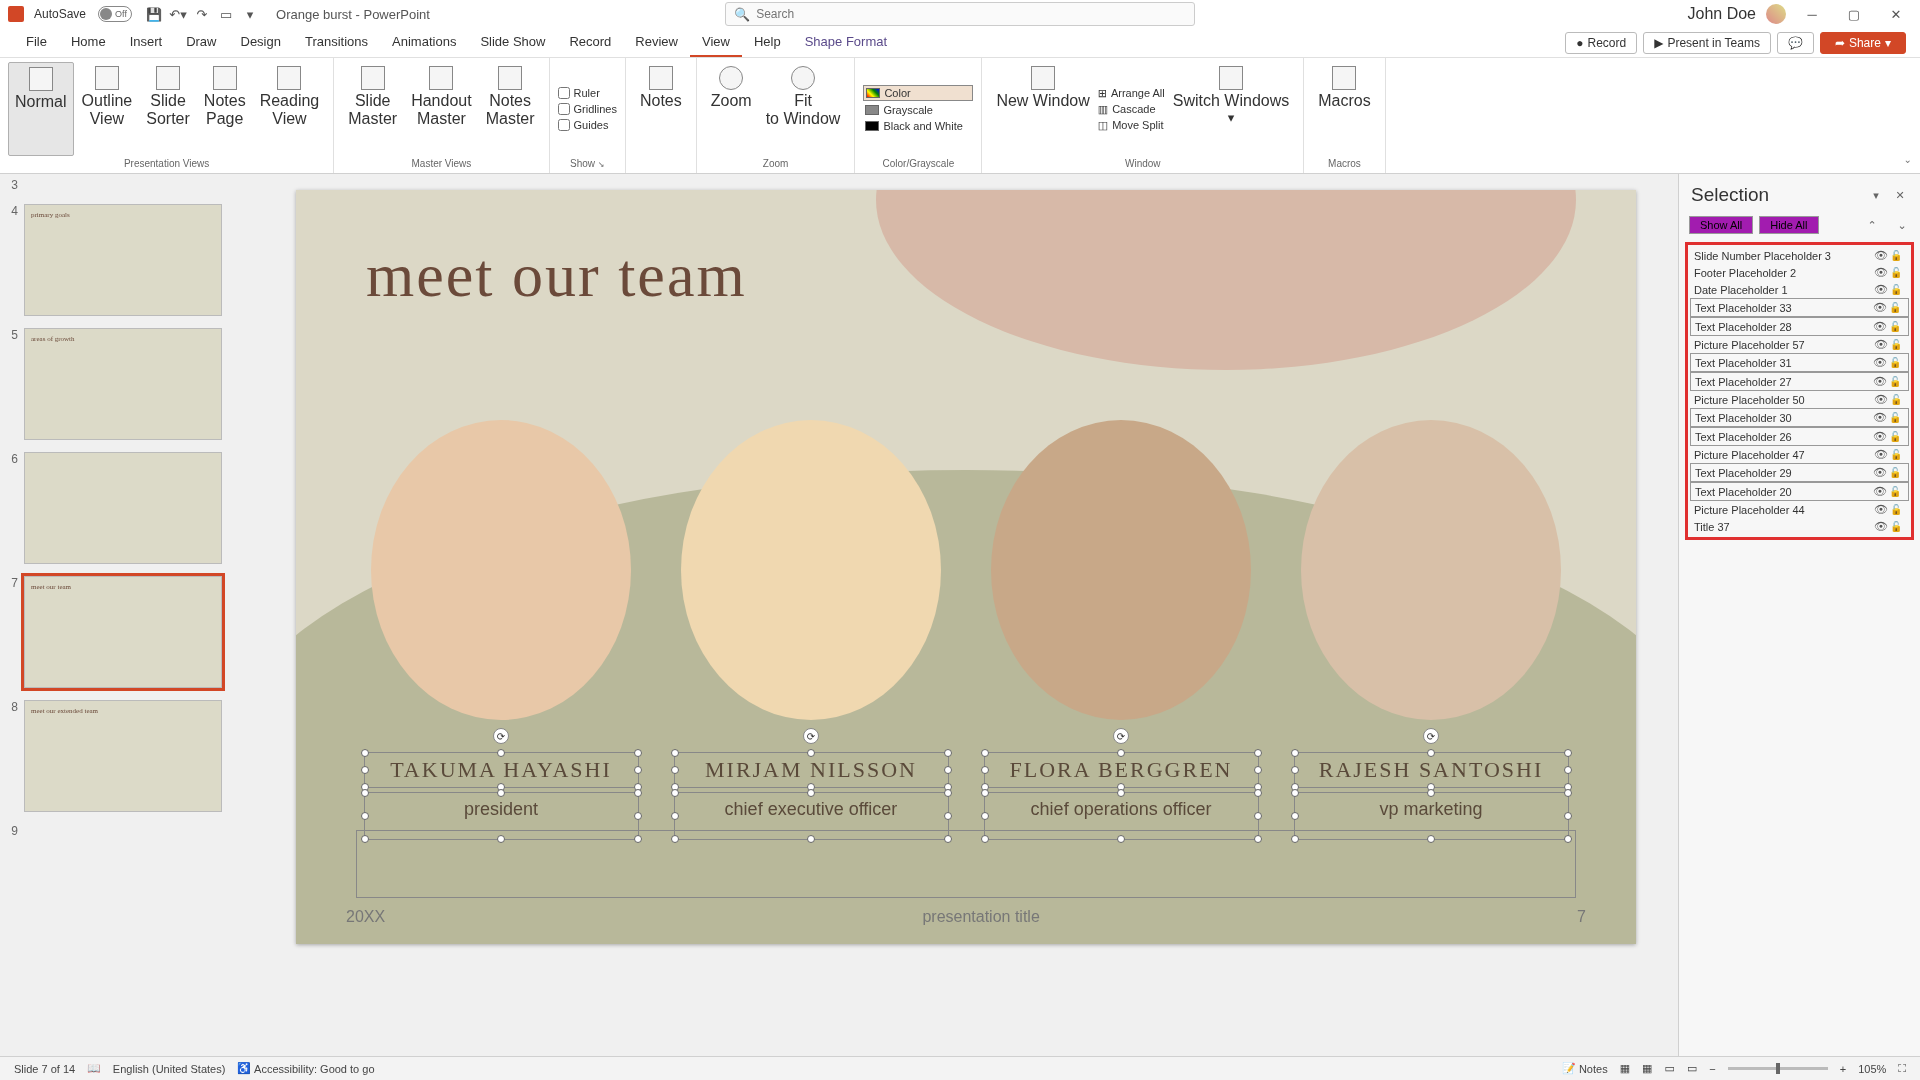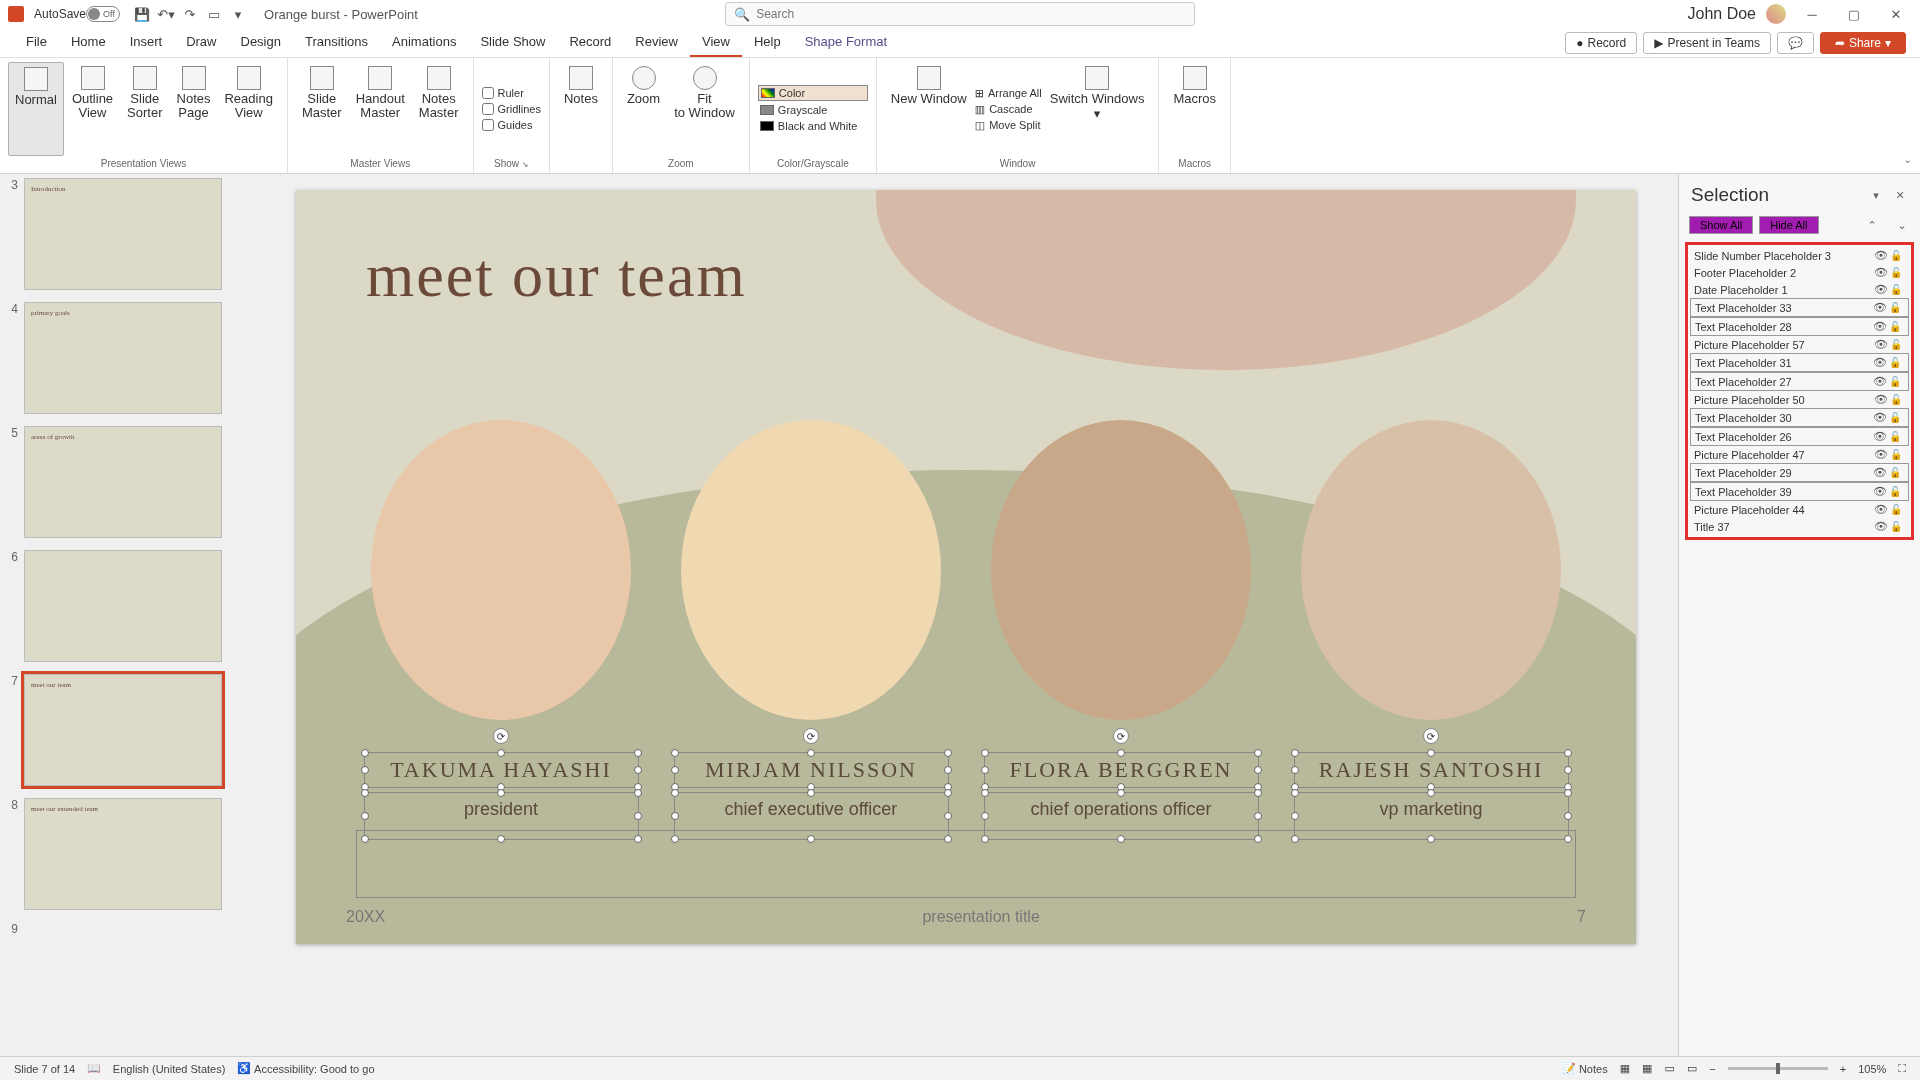--- a/index.html
+++ b/index.html
@@ -1,21 +1,21 @@
 <!DOCTYPE html>
 <html><head>
 <meta charset="utf-8">
 <style>
 * { margin: 0; padding: 0; box-sizing: border-box; font-family: "Segoe UI", Arial, sans-serif; }
 body { background: #fff; width: 1920px; height: 1080px; overflow: hidden; position: relative; font-size: 13px; color: #333; }
 
 
 .title-bar { height: 28px; display: flex; align-items: center; padding: 0 8px; background: #fff; }
 .app-icon { width: 16px; height: 16px; background: #d24726; border-radius: 2px; margin-right: 10px; }
-.autosave { display: flex; align-items: center; gap: 0; font-size: 12px; margin-right: 10px; }
+.autosave { display: flex; align-items: center; gap: 12px; font-size: 12px; margin-right: 10px; }
 .toggle { width: 34px; height: 16px; border: 1px solid #888; border-radius: 8px; display: flex; align-items: center; padding: 1px; }
 .toggle-knob { width: 12px; height: 12px; background: #888; border-radius: 50%; }
 .toggle-text { font-size: 9px; margin-left: 3px; color: #666; }
 .qat-btn { width: 20px; height: 20px; display: flex; align-items: center; justify-content: center; margin: 0 2px; color: #555; cursor: pointer; }
 .save-icon { color: #8e4a9e; }
 .search-bar { position: absolute; left: 50%; transform: translateX(-50%); width: 470px; height: 24px; border: 1px solid #ccc; border-radius: 3px; display: flex; align-items: center; padding: 0 8px; background: #fafafa; }
 .search-bar input { border: none; background: transparent; outline: none; margin-left: 6px; width: 100%; font-size: 12px; }
 .doc-title { margin-left: 14px; font-size: 13px; color: #555; }
 .title-right { position: absolute; right: 8px; top: 4px; display: flex; align-items: center; gap: 10px; }
 .user-name { font-size: 16px; }
@@ -32,21 +32,21 @@
 .share-btn { background: #d24726; color: #fff; border-color: #d24726; padding: 3px 14px; }
 
 
 .ribbon { height: 116px; display: flex; border-bottom: 1px solid #d0d0d0; background: #fff; position: relative; }
 .group { border-right: 1px solid #e0e0e0; padding: 4px 8px 2px; display: flex; flex-direction: column; }
 .group-row { display: flex; gap: 2px; flex: 1; }
 .group-label { font-size: 10px; text-align: center; color: #666; padding: 2px 0; }
 .big-btn { display: flex; flex-direction: column; align-items: center; justify-content: flex-start; padding: 4px 6px; cursor: pointer; min-width: 44px; }
 .big-btn.active { background: #e6e6e6; border: 1px solid #b0b0b0; border-radius: 2px; }
 .big-icon { width: 24px; height: 24px; border: 1px solid #888; background: #f5f5f5; margin-bottom: 2px; }
-.big-btn span { font-size: 13px; text-align: center; line-height: 1.1; }
+.big-btn span { font-size: 16px; text-align: center; line-height: 1.1; }
 .chk-row { display: flex; align-items: center; gap: 4px; font-size: 11px; padding: 1px 0; }
 .chk-row input { width: 12px; height: 12px; }
 .color-opt { display: flex; align-items: center; gap: 4px; font-size: 11px; padding: 1px 2px; }
 .color-opt.sel { border: 1px solid #888; background: #f0e0d0; }
 .sw { width: 14px; height: 10px; border: 1px solid #666; }
 .collapse-caret { position: absolute; right: 8px; bottom: 8px; font-size: 10px; color: #777; }
 
 
 .main { position: absolute; top: 174px; left: 0; right: 0; bottom: 24px; display: flex; background: #f0f0f0; }
 
@@ -261,23 +261,20 @@
       </div>
     <div class="group-label">Macros</div>
   </div>
   <span class="collapse-caret">⌄</span>
 </div>
 
 <div class="main">
   <div class="thumb-panel" id="thumb-panel">
       <div class="thumb-row">
         <div class="thumb-num">3</div>
-        <div class="thumb">
-          <div style="padding:6px;color:#6b4a3a;font-family:Georgia">Introduction</div>
-        </div>
       </div>
       <div class="thumb-row">
         <div class="thumb-num">4</div>
         <div class="thumb">
           <div style="padding:6px;color:#6b4a3a;font-family:Georgia">primary goals</div>
         </div>
       </div>
       <div class="thumb-row">
         <div class="thumb-num">5</div>
         <div class="thumb">
@@ -510,21 +507,21 @@
           <span class="sel-item-name">Picture Placeholder 47</span>
           <span class="sel-eye">👁</span>
           <span class="sel-lock">🔓</span>
         </div>
         <div class="sel-item boxed">
           <span class="sel-item-name">Text Placeholder 29</span>
           <span class="sel-eye">👁</span>
           <span class="sel-lock">🔓</span>
         </div>
         <div class="sel-item boxed">
-          <span class="sel-item-name">Text Placeholder 39</span>
+          <span class="sel-item-name">Text Placeholder 20</span>
           <span class="sel-eye">👁</span>
           <span class="sel-lock">🔓</span>
         </div>
         <div class="sel-item">
           <span class="sel-item-name">Picture Placeholder 44</span>
           <span class="sel-eye">👁</span>
           <span class="sel-lock">🔓</span>
         </div>
         <div class="sel-item">
           <span class="sel-item-name">Title 37</span>

